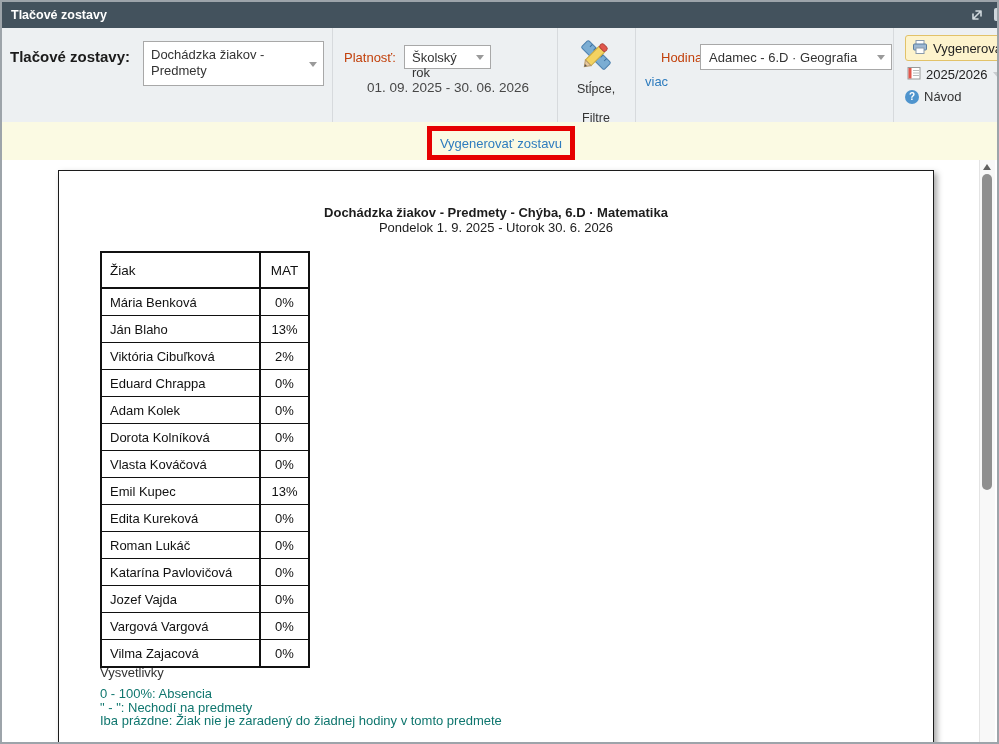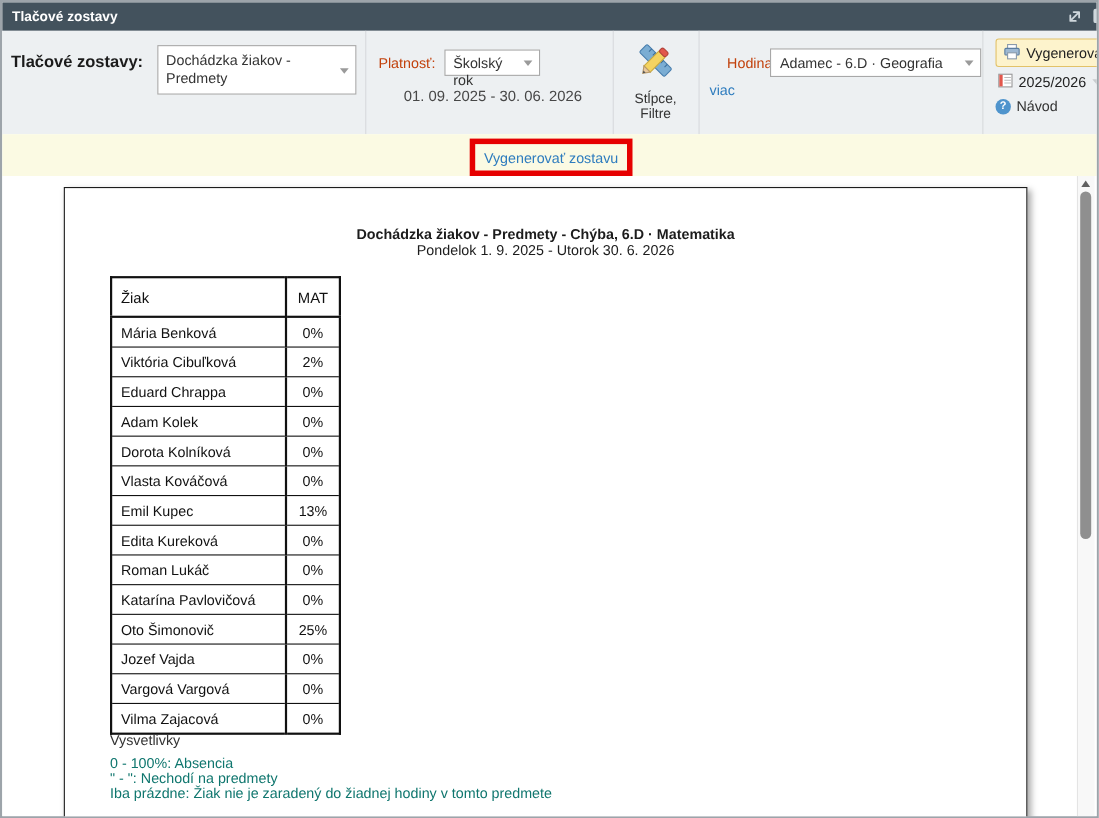--- a/index.html
+++ b/index.html
@@ -111,21 +111,21 @@
           </g>
           <g transform="rotate(-45 19 19)">
             <rect x="8" y="15" width="19" height="8" fill="#f4d361" stroke="#c9a93e"></rect>
             <rect x="27" y="15" width="5" height="8" rx="2" fill="#e2574c" stroke="#b4443b"></rect>
             <path d="M8 15 L2.5 19 L8 23 Z" fill="#e8c9a0" stroke="#b89a6a"></path>
             <path d="M4.8 17.6 L2.5 19 L4.8 20.4 Z" fill="#555"></path>
           </g>
         </svg>
       </span>
       <div class="stlpce-label">Stĺpce,</div>
-      <div class="stlpce-label" style="margin-top:0">Filtre</div>
+      <div class="stlpce-label" style="margin-top:16px">Filtre</div>
     </div>
 
     <span class="tb-small-label lbl-lesson">Hodina:</span>
     <div class="sel sel-lesson">
       <span>Adamec - 6.D · Geografia</span>
       <span class="sel-arrow"></span>
     </div>
     <a class="link viac-link">viac</a>
 
     <div class="gen-btn">
@@ -172,20 +172,24 @@
             <th class="th-name">Žiak</th>
             <th class="th-val">MAT</th>
           </tr>
         </thead>
         <tbody>
             <tr>
               <td class="cell-name">Mária Benková</td>
               <td class="cell-val">0%</td>
             </tr>
             <tr>
+              <td class="cell-name">Ján Blaho</td>
+              <td class="cell-val">13%</td>
+            </tr>
+            <tr>
               <td class="cell-name">Viktória Cibuľková</td>
               <td class="cell-val">2%</td>
             </tr>
             <tr>
               <td class="cell-name">Eduard Chrappa</td>
               <td class="cell-val">0%</td>
             </tr>
             <tr>
               <td class="cell-name">Adam Kolek</td>
               <td class="cell-val">0%</td>
@@ -206,24 +210,20 @@
               <td class="cell-name">Edita Kureková</td>
               <td class="cell-val">0%</td>
             </tr>
             <tr>
               <td class="cell-name">Roman Lukáč</td>
               <td class="cell-val">0%</td>
             </tr>
             <tr>
               <td class="cell-name">Katarína Pavlovičová</td>
               <td class="cell-val">0%</td>
-            </tr>
-            <tr>
-              <td class="cell-name">Oto Šimonovič</td>
-              <td class="cell-val">25%</td>
             </tr>
             <tr>
               <td class="cell-name">Jozef Vajda</td>
               <td class="cell-val">0%</td>
             </tr>
             <tr>
               <td class="cell-name">Vargová Vargová</td>
               <td class="cell-val">0%</td>
             </tr>
             <tr>

